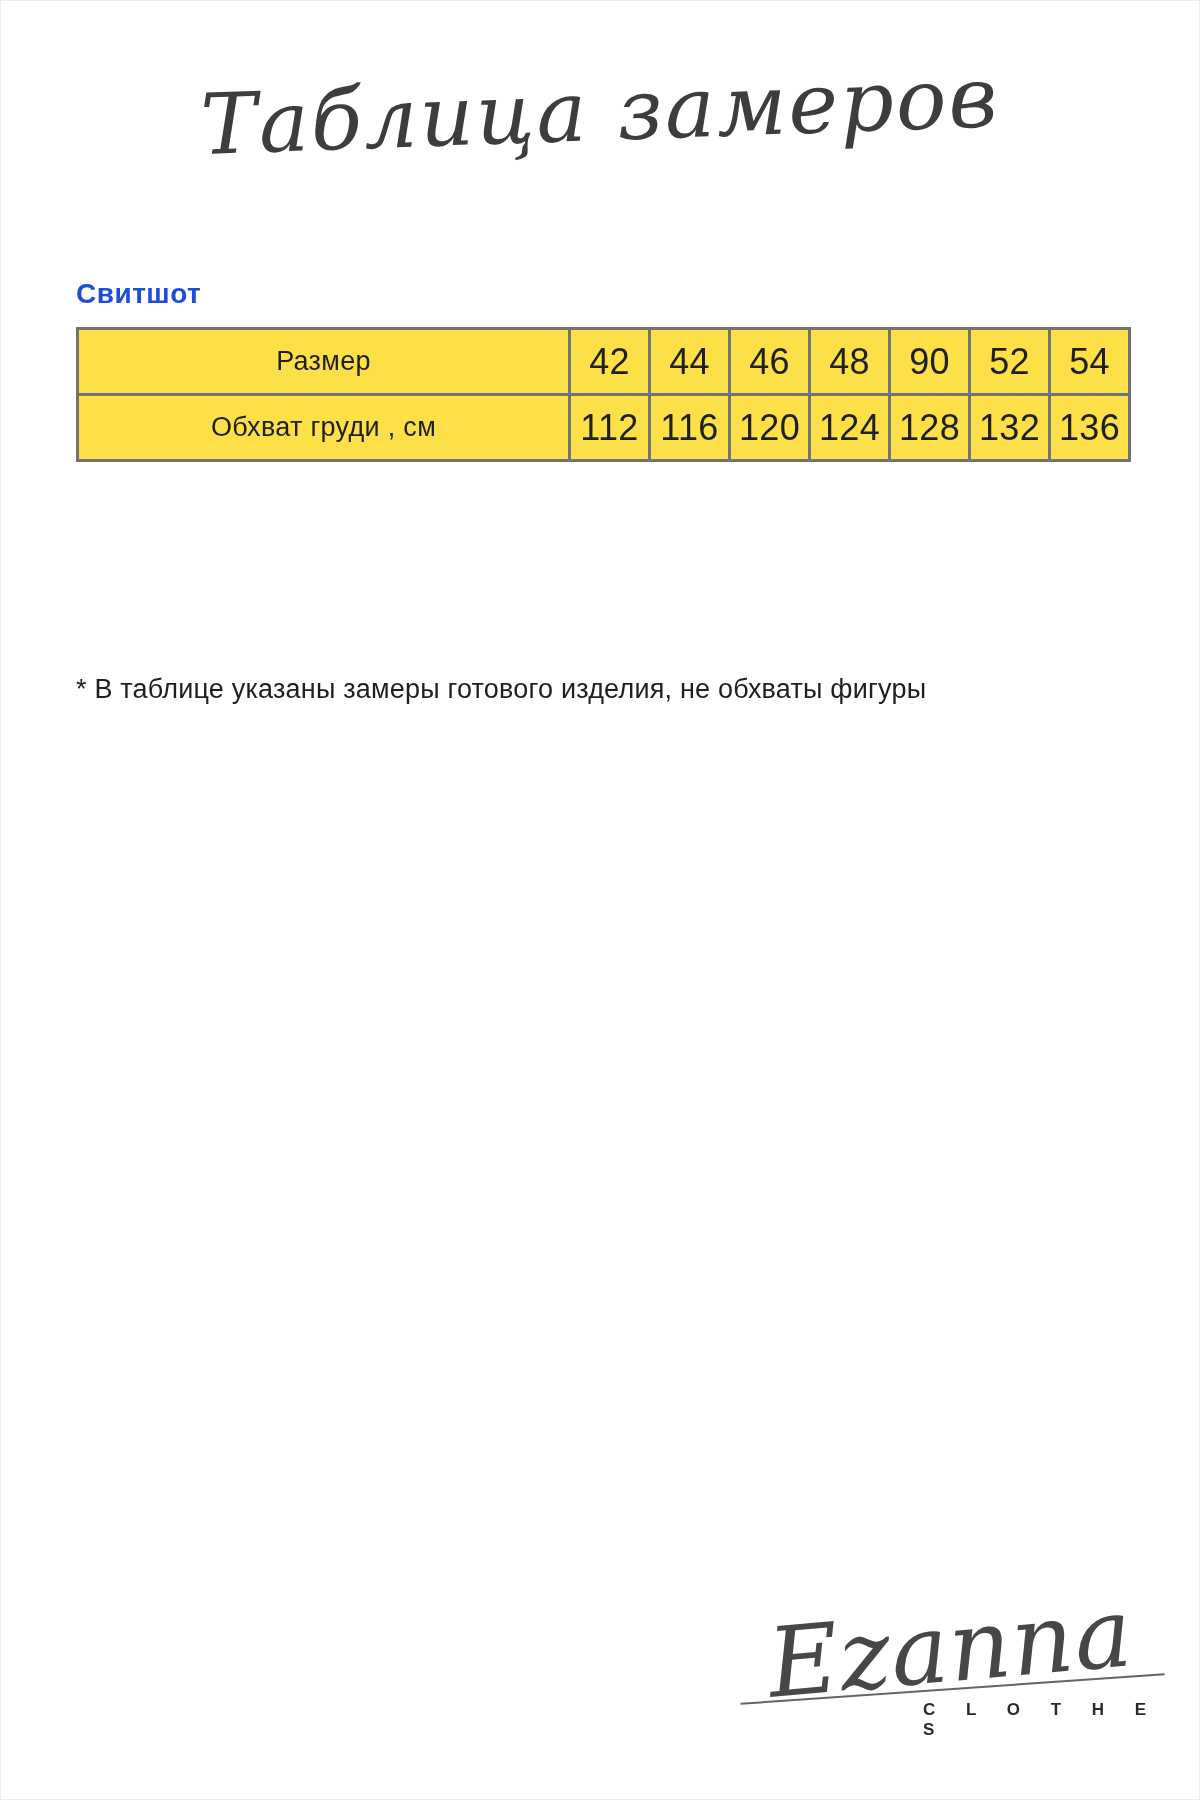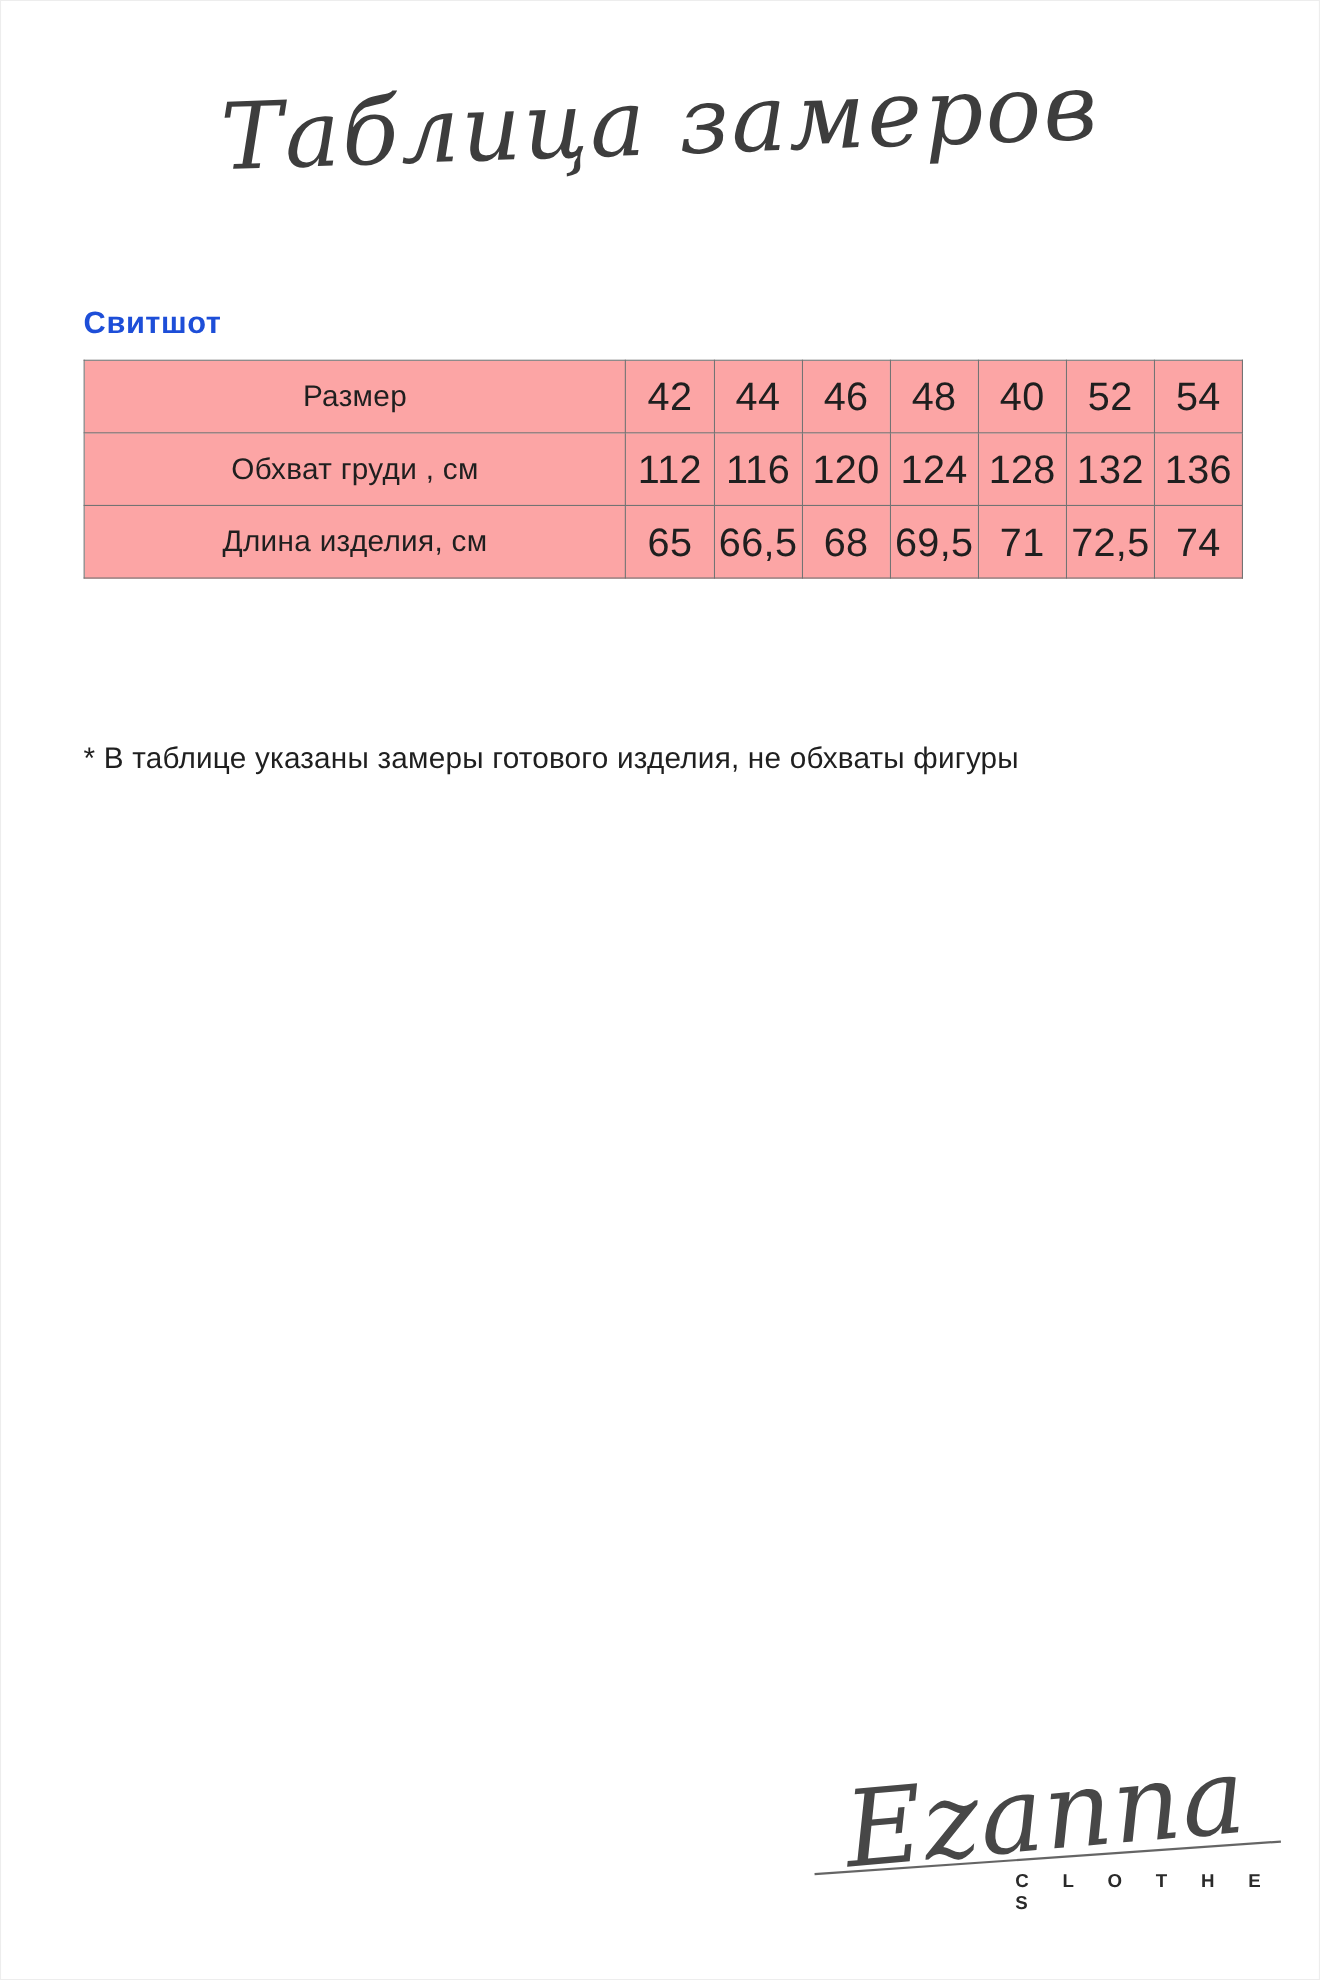--- a/index.html
+++ b/index.html
@@ -38,27 +38,27 @@
   }
   table.size-table {
     position: absolute;
     top: 327px;
     left: 76px;
     width: 1054px;
     border-collapse: collapse;
     table-layout: fixed;
   }
   table.size-table td {
-    border: 1px solid #737373;
+    border: 3px solid #737373;
     height: 66px;
     text-align: center;
     vertical-align: middle;
     font-size: 27px;
     color: #1f1f1f;
-    background: #fca5a5;
+    background: #fde047;
     padding: 0 4px;
     letter-spacing: 0.3px;
   }
   table.size-table td.val { font-size: 36px; }
   .footnote {
     position: absolute;
     top: 636px;
     left: 76px;
     font-size: 27px;
     color: #1f1f1f;
@@ -123,43 +123,33 @@
         <col style="width:80px">
       <col style="width:80px">
     </colgroup>
     <tbody>
       <tr>
         <td>Размер</td>
         <td class="val">42</td>
         <td class="val">44</td>
         <td class="val">46</td>
         <td class="val">48</td>
-        <td class="val">40</td>
+        <td class="val">90</td>
         <td class="val">52</td>
         <td class="val">54</td>
       </tr>
       <tr>
         <td>Обхват груди , см</td>
         <td class="val">112</td>
         <td class="val">116</td>
         <td class="val">120</td>
         <td class="val">124</td>
         <td class="val">128</td>
         <td class="val">132</td>
         <td class="val">136</td>
-      </tr>
-      <tr>
-        <td>Длина изделия, см</td>
-        <td class="val">65</td>
-        <td class="val">66,5</td>
-        <td class="val">68</td>
-        <td class="val">69,5</td>
-        <td class="val">71</td>
-        <td class="val">72,5</td>
-        <td class="val">74</td>
       </tr>
     </tbody>
   </table>
 
   <div class="footnote">* В таблице указаны замеры готового изделия, не обхваты фигуры</div>
 
   <div class="logo">
     <div class="logo-sweep"></div>
     <div class="logo-script">Ezanna</div>
     <div class="logo-sub">C L O T H E S</div>

